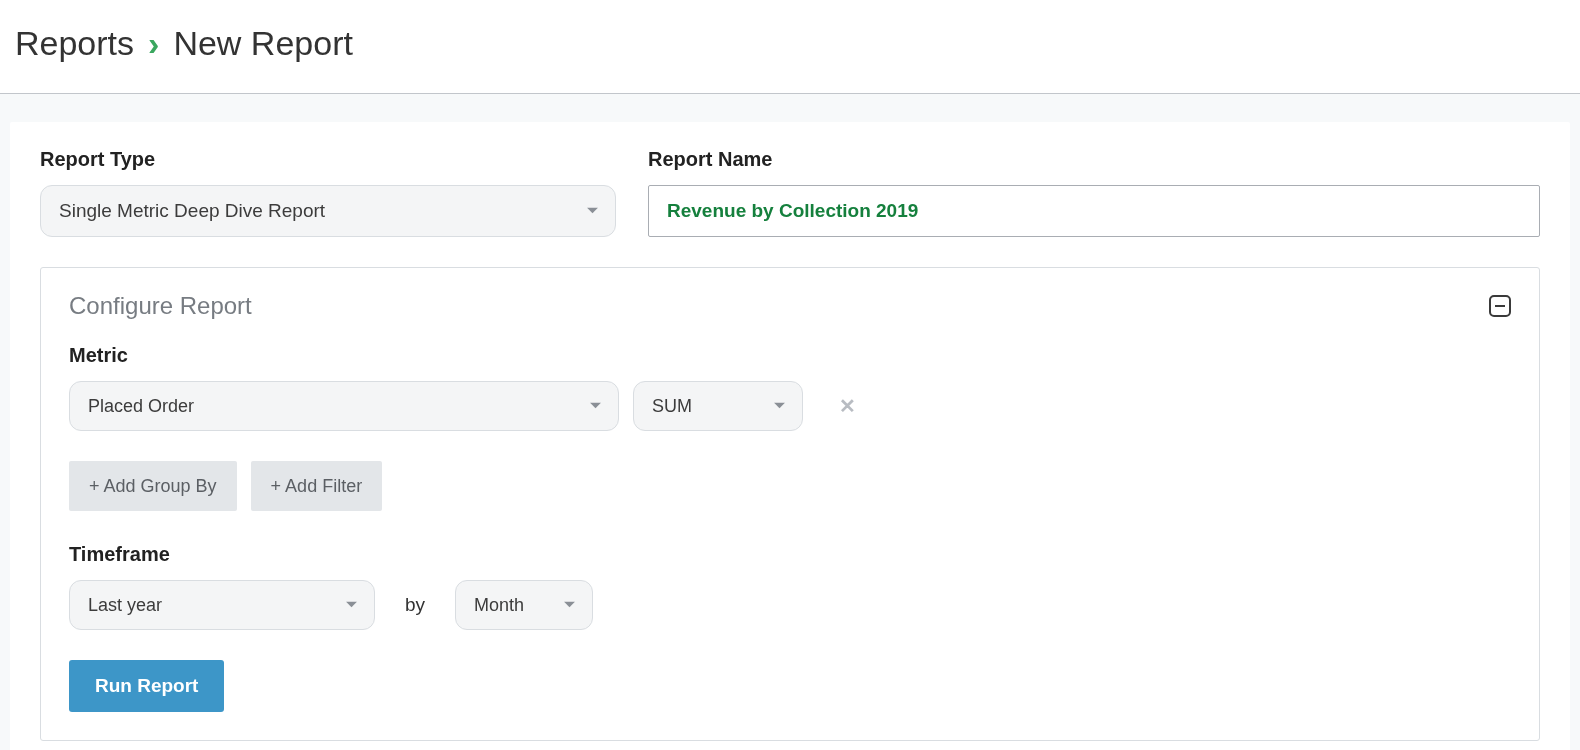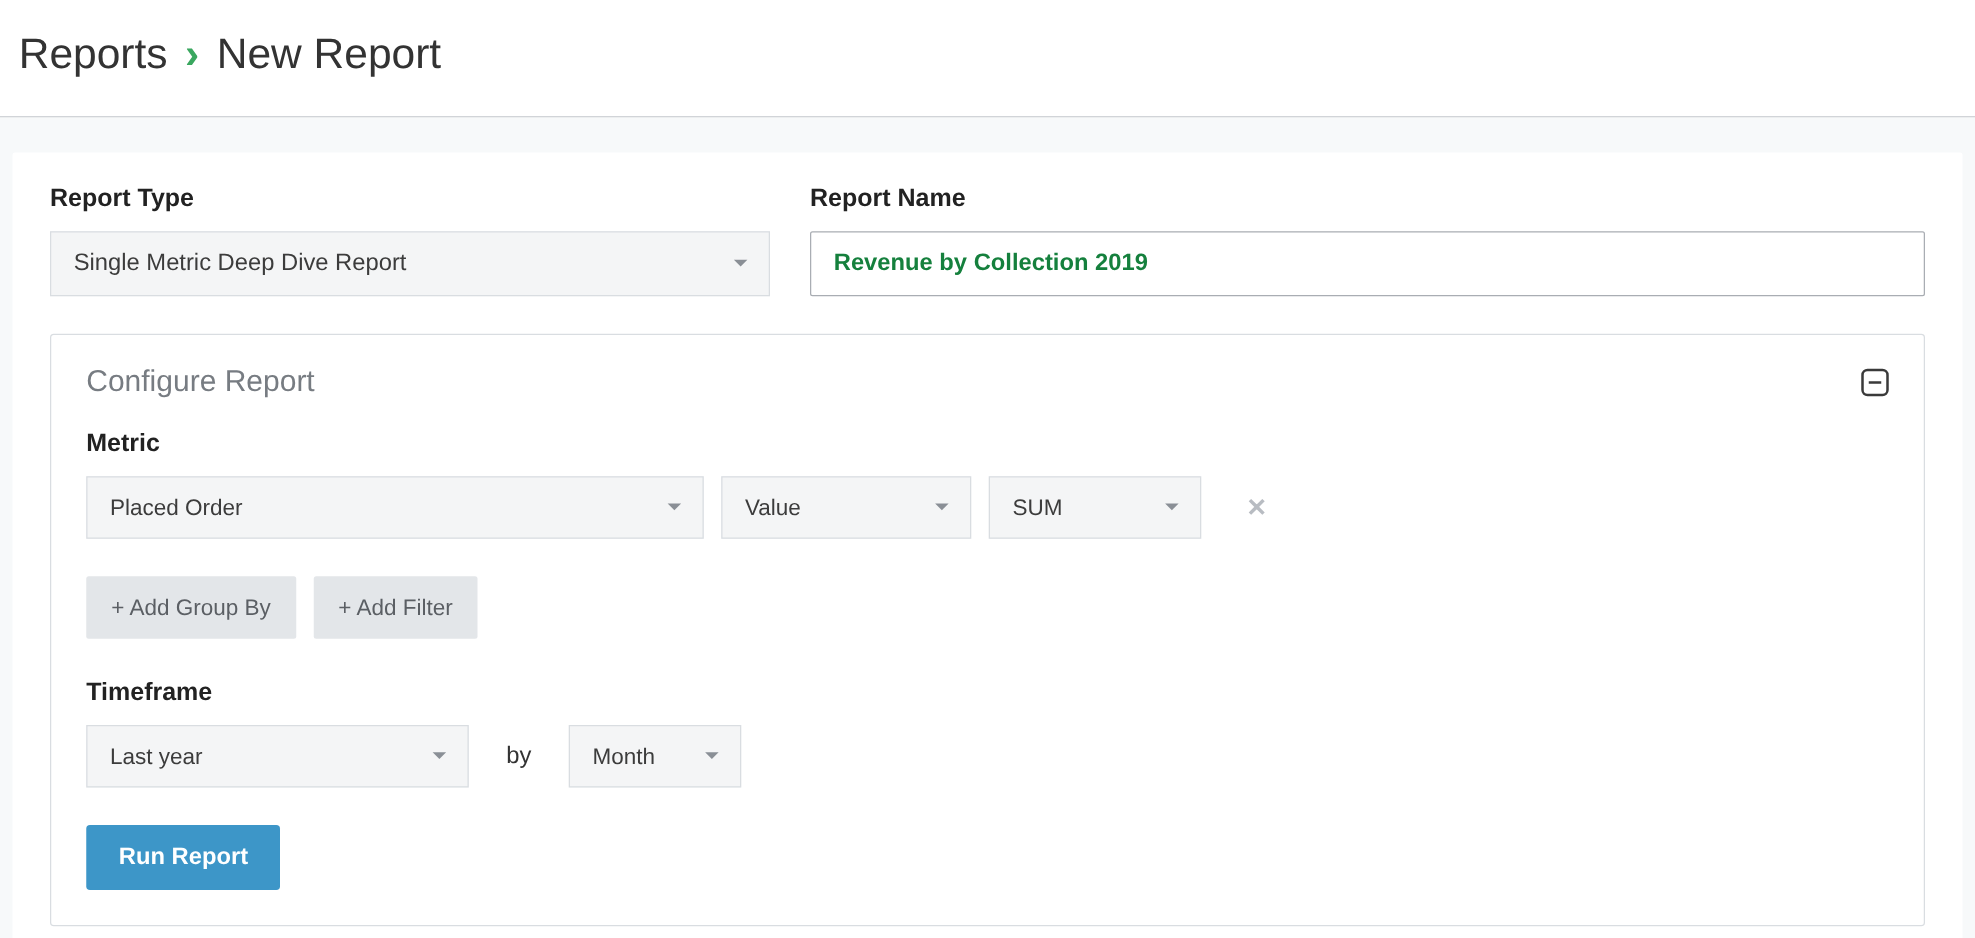--- a/index.html
+++ b/index.html
@@ -71,21 +71,21 @@
       position: relative;
       background: #f4f5f6;
       border: 1px solid #d9dde1;
       height: 52px;
       display: flex;
       align-items: center;
       padding: 0 40px 0 18px;
       font-size: 19px;
       color: #3c3c3c;
       cursor: pointer;
-      border-radius: 0;
+      border-radius: 12px;
     }
     .select .caret {
       position: absolute;
       right: 16px;
       top: 50%;
       transform: translateY(-50%);
     }
     .caret svg {
       display: block;
       width: 13px;
@@ -146,21 +146,21 @@
     .metric-row {
       display: flex;
       align-items: center;
       gap: 14px;
       margin-bottom: 30px;
     }
     .select.sm {
       height: 50px;
       font-size: 18px;
     }
-    .select.metric1 { width: 494px; }
+    .select.metric1 { width: 550px; }
     .select.metric2 { width: 200px; }
     .select.metric3 { width: 170px; }
     .remove-x {
       color: #b8bcc2;
       font-size: 20px;
       font-weight: 700;
       cursor: pointer;
       padding: 0 8px;
       margin-left: 14px;
     }
@@ -249,28 +249,20 @@
       <div class="sub-label">Metric</div>
       <div class="metric-row">
         <div class="select sm metric1">
           <span>Placed Order</span>
           <span class="caret">
             <svg viewBox="0 0 12 8">
                 <path d="M1 1 L6 6 L11 1 Z"></path>
               </svg>
           </span>
         </div>
-        <div class="select sm metric2">
-          <span>Value</span>
-          <span class="caret">
-            <svg viewBox="0 0 12 8">
-                <path d="M1 1 L6 6 L11 1 Z"></path>
-              </svg>
-          </span>
-        </div>
         <div class="select sm metric3">
           <span>SUM</span>
           <span class="caret">
             <svg viewBox="0 0 12 8">
                 <path d="M1 1 L6 6 L11 1 Z"></path>
               </svg>
           </span>
         </div>
         <span class="remove-x">
           <span>✕</span>

